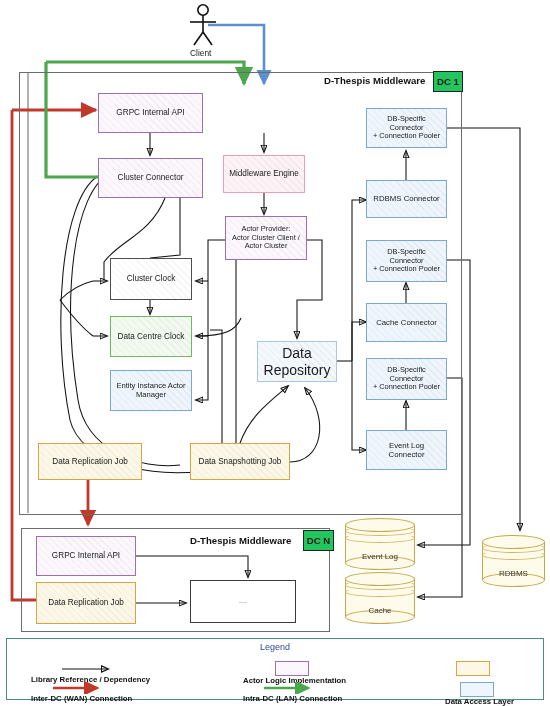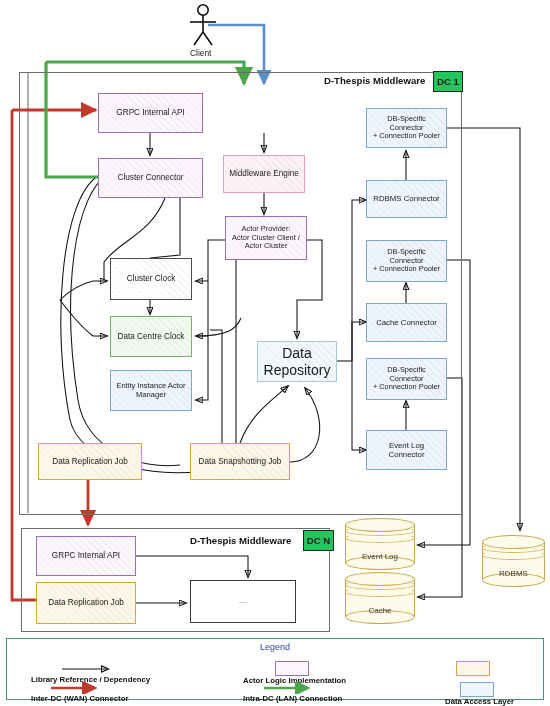--- a/index.html
+++ b/index.html
@@ -306,21 +306,21 @@
 
     <div class="lg-row" style="left:18px;top:43px;">
       <svg width="56" height="12">
         <defs>
             <marker id="lg-r" markerWidth="7" markerHeight="7" refX="5" refY="2.9" orient="auto">
           <path d="M0,0 L6,2.9 L0,5.8 z" fill="#c0392b"></path>
             </marker>
           </defs>
         <path d="M2,6 L46,6" stroke="#c0392b" stroke-width="2.6" fill="none" marker-end="url(#lg-r)"></path>
       </svg>
-      <span class="lg-text">Inter-DC (WAN) Connector</span>
+      <span class="lg-text">Inter-DC (WAN) Connection</span>
     </div>
 
     <div class="lg-row" style="left:230px;top:22px;">
       <span class="sw sw-actor hatch"></span>
       <span class="lg-text">Actor Logic Implementation</span>
     </div>
 
     <div class="lg-row" style="left:230px;top:43px;">
       <svg width="56" height="12">
         <defs>

